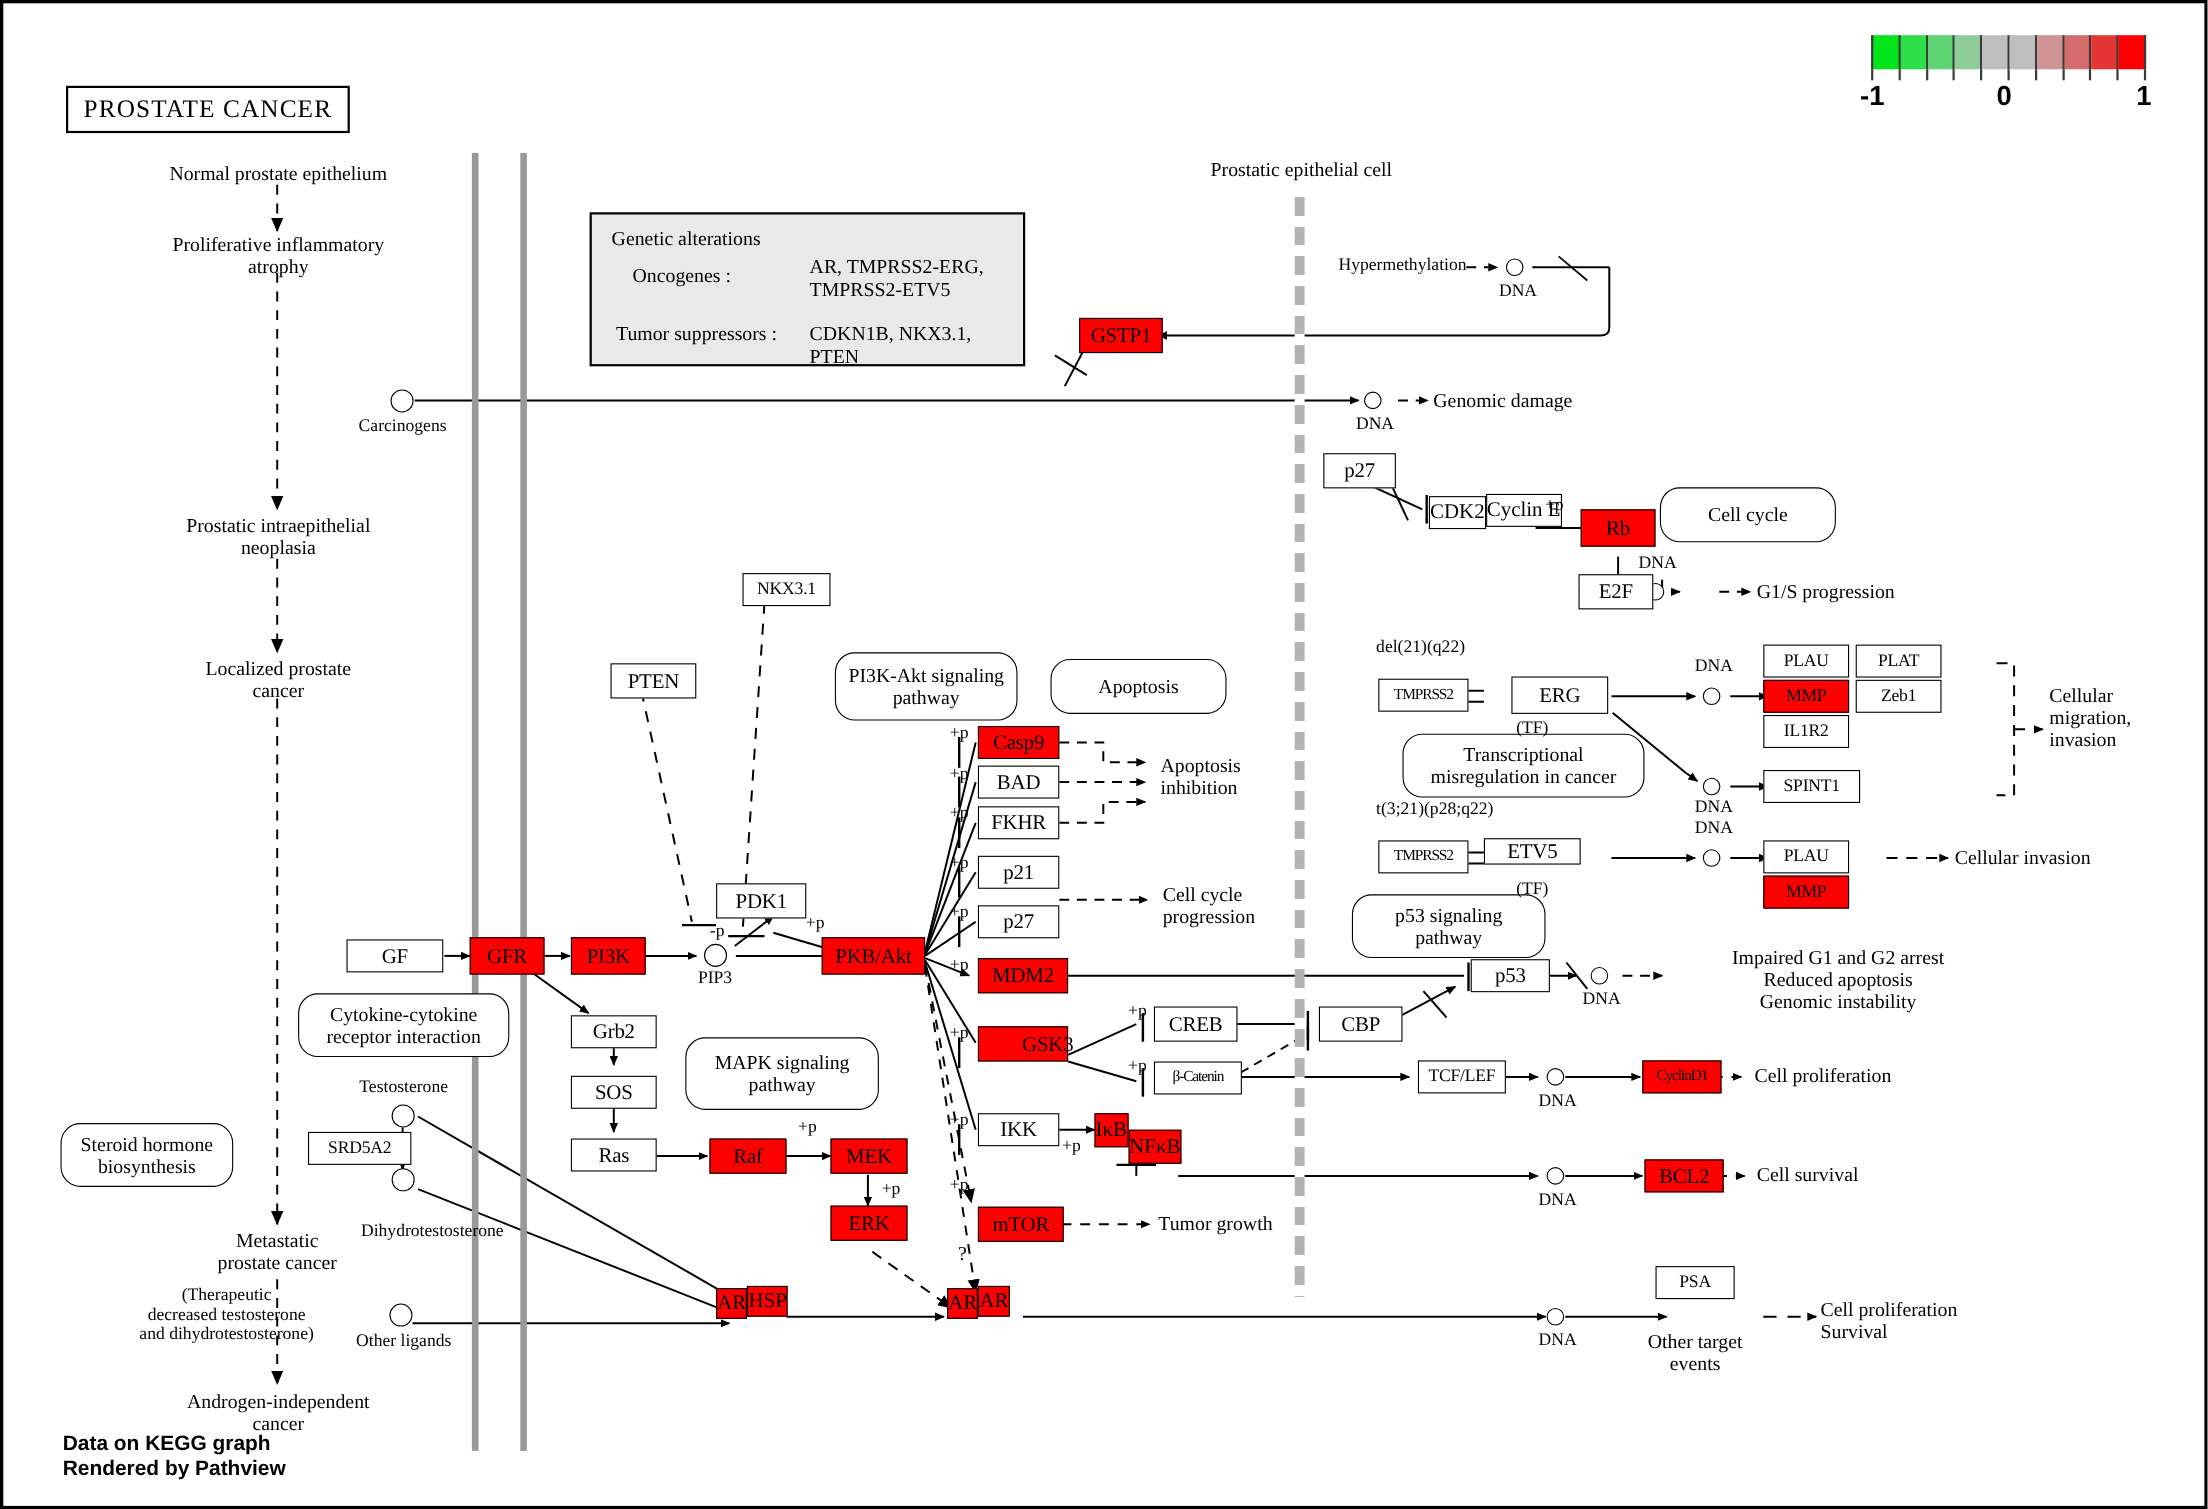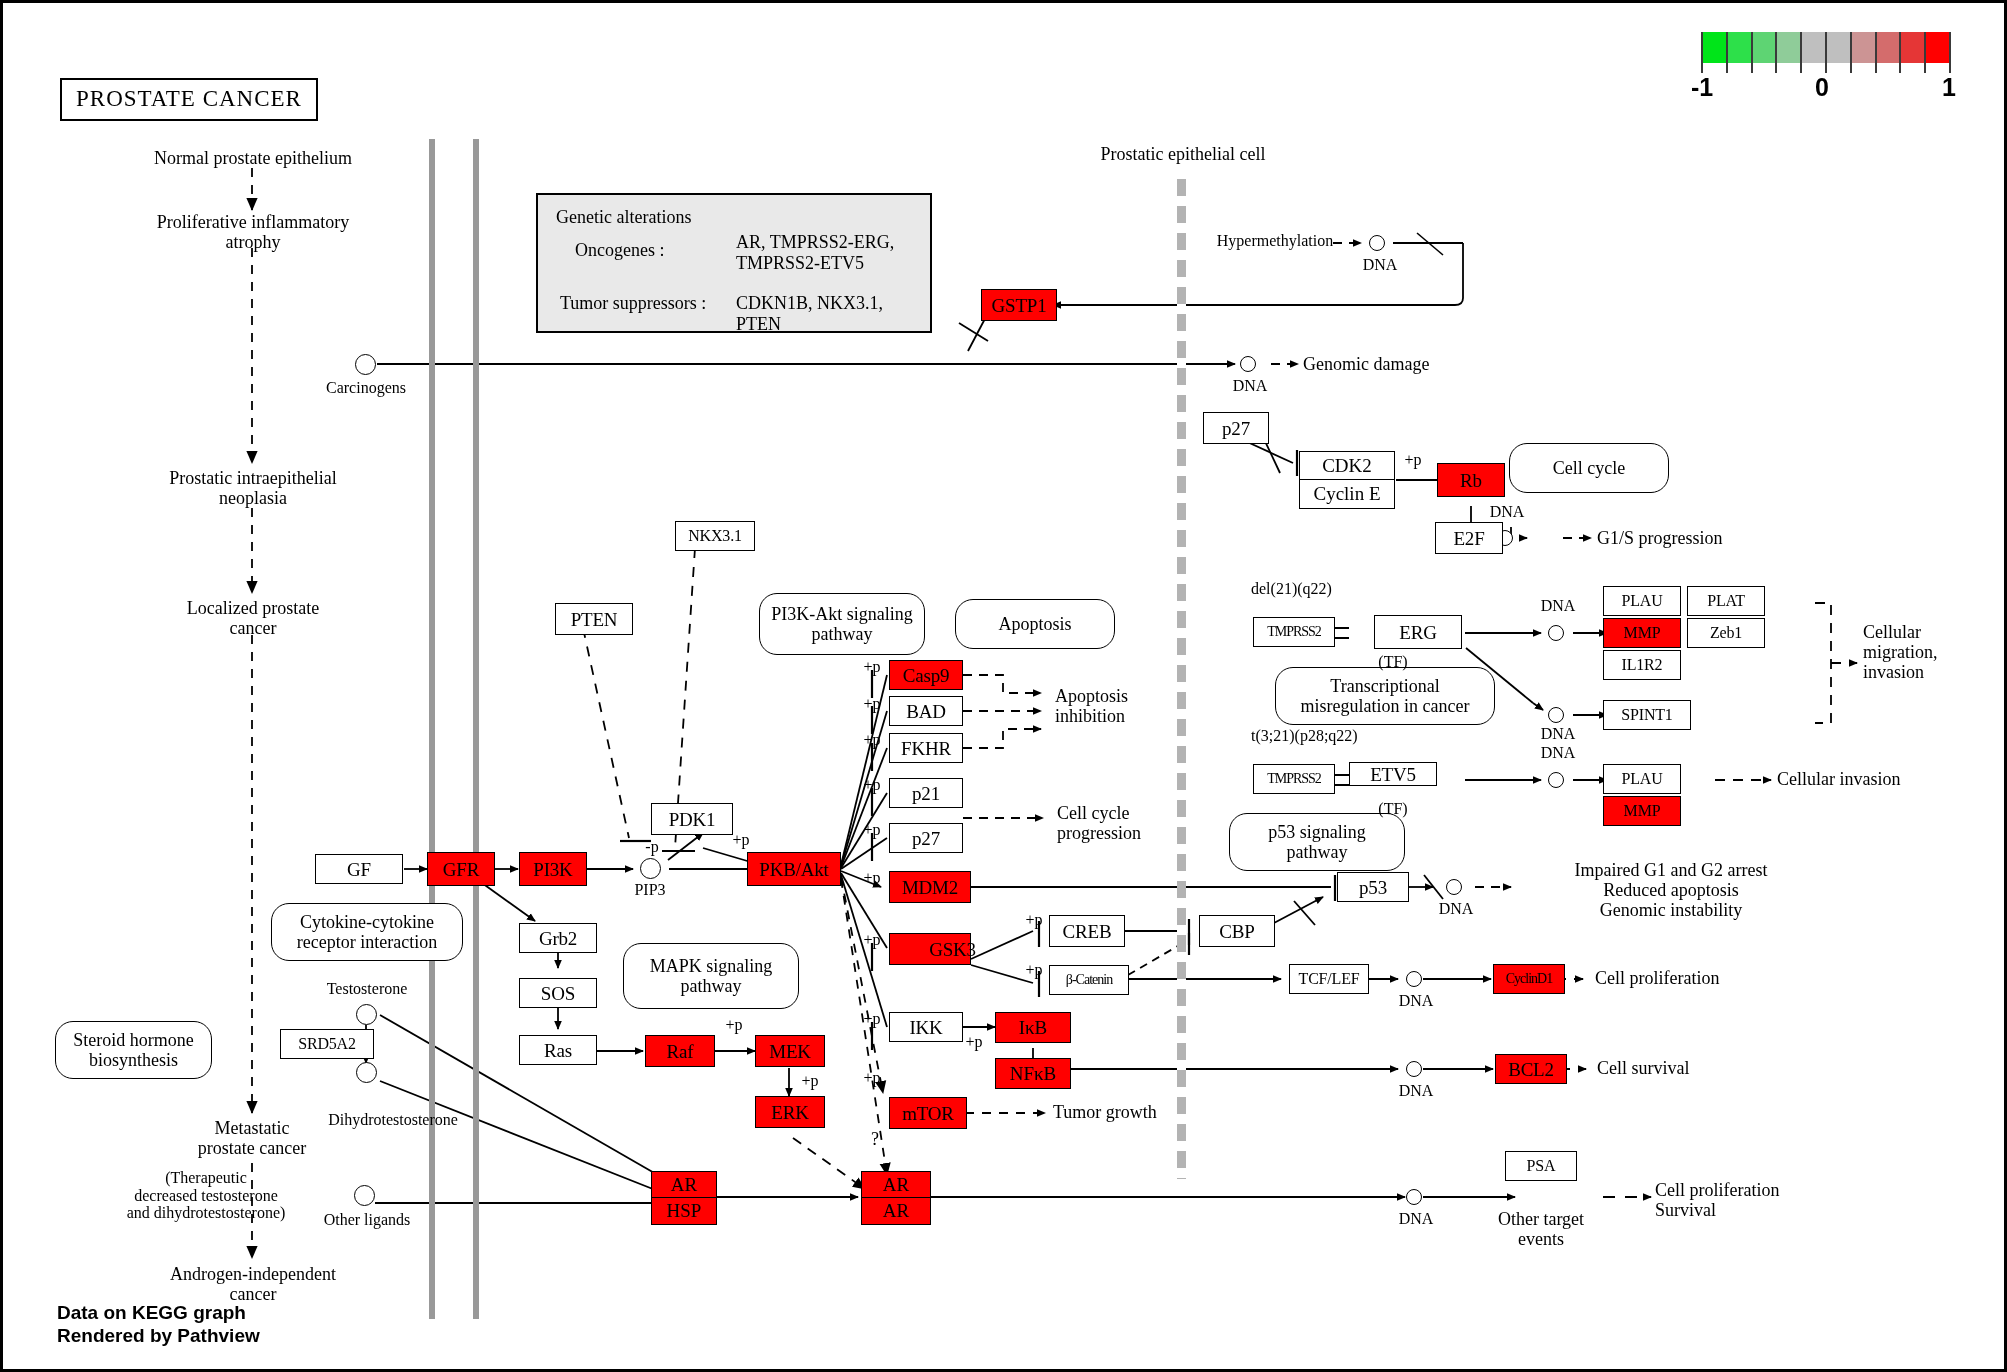--- a/index.html
+++ b/index.html
@@ -27,21 +27,21 @@
     text-align:center;
     box-sizing:border-box;
     white-space:nowrap;
     letter-spacing:-0.2px;
   }
   .gbox.red{background:#FF0000;color:#000;}
   .gbox.small{font-size:16px;}
   .gbox.tiny{font-size:14px;letter-spacing:-1px;}
 
   
-  .stack{position:absolute;display:flex;flex-direction:column;box-sizing:border-box;}
+  .stack{position:absolute;display:flex;flex-direction:row;box-sizing:border-box;}
   .stack>div{
     border:1.6px solid #000;
     background:#fff;
     font-size:19px;
     display:flex;align-items:center;justify-content:center;
     box-sizing:border-box;white-space:nowrap;
     font-family:"Liberation Serif",serif;
   }
   .stack>div+div{border-top-width:1.6px;margin-top:-1.6px;}
   .stack>div.red{background:#FF0000;}

